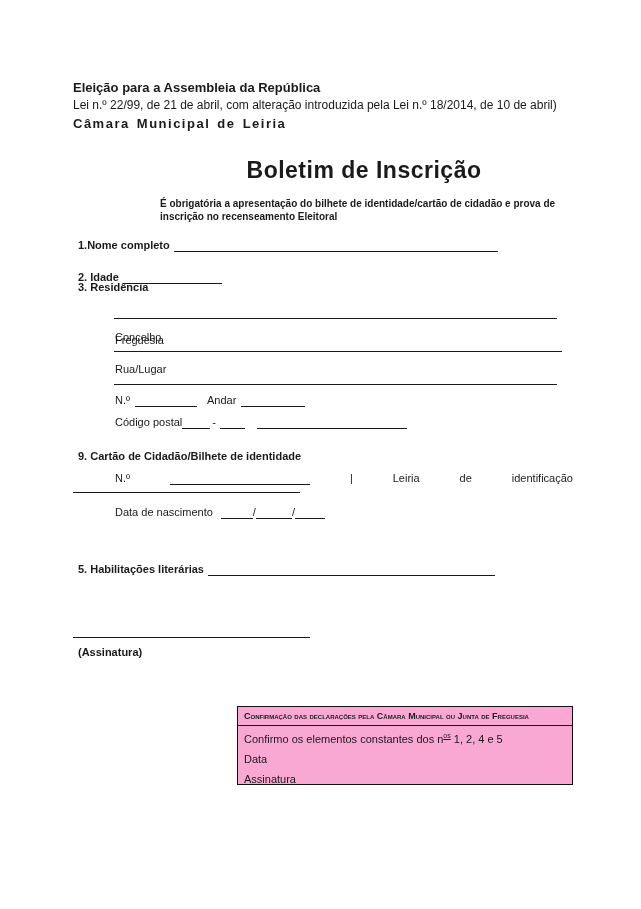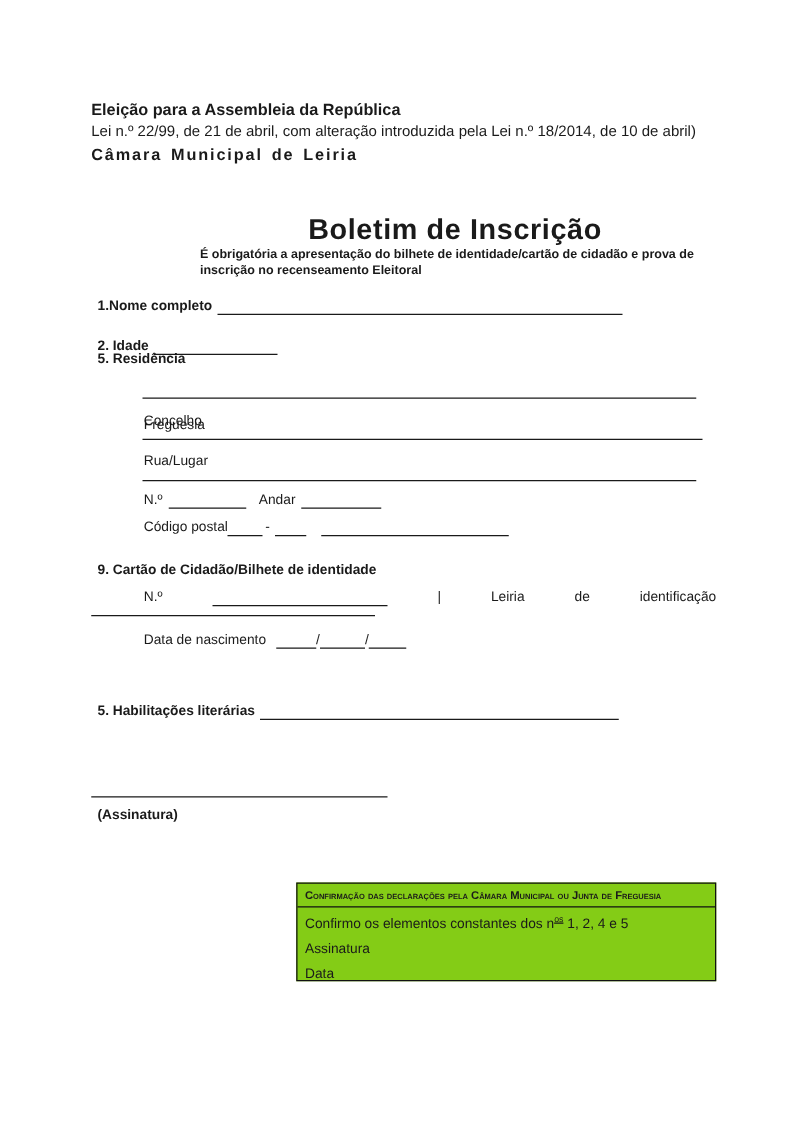--- a/index.html
+++ b/index.html
@@ -38,21 +38,21 @@
     font-weight:bold;
     line-height:13px;
     text-align:left;
   }
   .spaced{letter-spacing:1.5px;word-spacing:2px;}
   .conf-box{
     position:absolute;
     left:237px;top:706px;width:336px;height:79px;
     border:1.5px solid #111;
     box-sizing:border-box;
-    background:#84cc16;
+    background:#f9a8d4;
   }
   .conf-header{
     border-bottom:1.5px solid #111;
     font-size:9px;
     font-weight:bold;
     font-variant:small-caps;
     padding:4px 6px 3px 6px;
     line-height:11px;
     white-space:nowrap;
   }
@@ -71,35 +71,35 @@
 </style>
 </head>
 <body>
 
 <div class="abs b fs13" style="left:73px;top:80px;">Eleição para a Assembleia da República</div>
 
 <div class="abs fs12" style="left:73px;top:98px;">Lei n.º 22/99, de 21 de abril, com alteração introduzida pela Lei n.º 18/2014, de 10 de abril)</div>
 
 <div class="abs b fs13 spaced" style="left:73px;top:116px;">Câmara Municipal de Leiria</div>
 
-<div class="abs title" style="left:104px;top:170px;width:520px;">Boletim de Inscrição</div>
+<div class="abs title" style="left:104px;top:157px;width:520px;">Boletim de Inscrição</div>
 
 <div class="abs subtitle" style="left:160px;top:197px;width:400px;">É obrigatória a apresentação do bilhete de identidade/cartão de cidadão e prova de inscrição no recenseamento Eleitoral</div>
 
 <div class="abs row fs11" style="left:78px;top:238px;width:420px;">
   <span class="b">1.Nome completo</span>
   <span class="uline grow" style="margin-left:4px;"></span>
 </div>
 
 <div class="abs row fs11" style="left:78px;top:270px;width:144px;">
   <span class="b">2. Idade</span>
   <span class="uline grow" style="margin-left:4px;"></span>
 </div>
 
-<div class="abs b fs11" style="left:78px;top:280px;">5. Residência</div>
+<div class="abs b fs11" style="left:78px;top:280px;">3. Residência</div>
 
 <div class="abs fs11" style="left:115px;top:297px;margin-top:36px;">Freguesia</div>
 <div class="hline" style="left:114px;top:318px;width:443px;"></div>
 
 <div class="abs fs11" style="left:115px;top:330px;">Concelho</div>
 <div class="hline" style="left:114px;top:351px;width:448px;"></div>
 
 <div class="abs fs11" style="left:115px;top:362px;">Rua/Lugar</div>
 <div class="hline" style="left:114px;top:384px;width:443px;"></div>
 
@@ -145,15 +145,15 @@
 </div>
 
 <div class="hline" style="left:73px;top:637px;width:237px;"></div>
 <div class="abs b fs11" style="left:78px;top:645px;">(Assinatura)</div>
 
 <div class="conf-box">
   <div class="conf-header">Confirmação das declarações pela Câmara Municipal ou Junta de Freguesia</div>
   <div class="conf-row">
     <span>Confirmo os elementos constantes dos n</span><sup>os</sup><span> 1, 2, 4 e 5</span>
   </div>
+  <div class="conf-row">Data</div>
   <div class="conf-row">Assinatura</div>
-  <div class="conf-row">Data</div>
 </div>
 
 </body></html>

